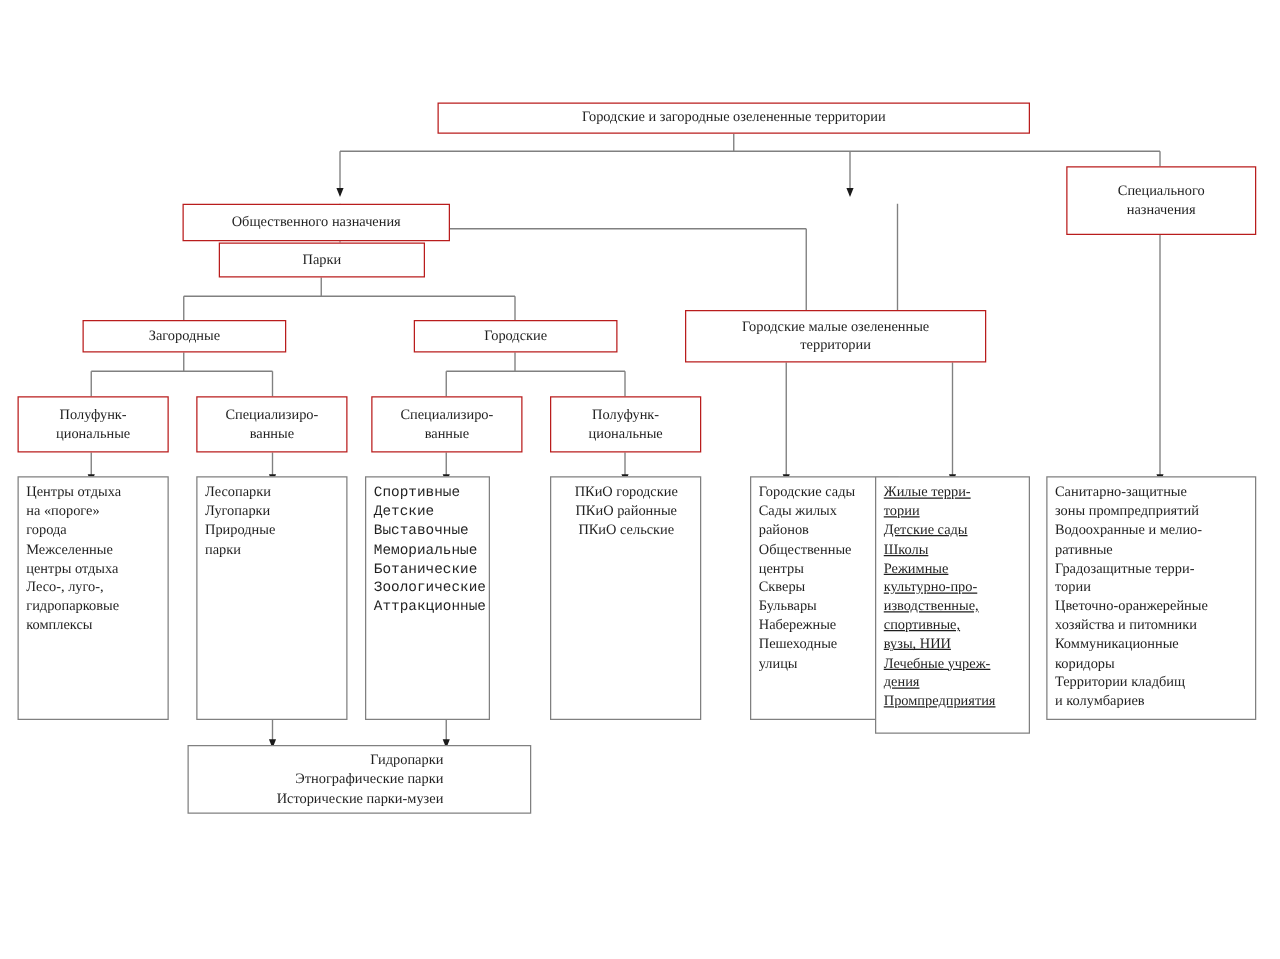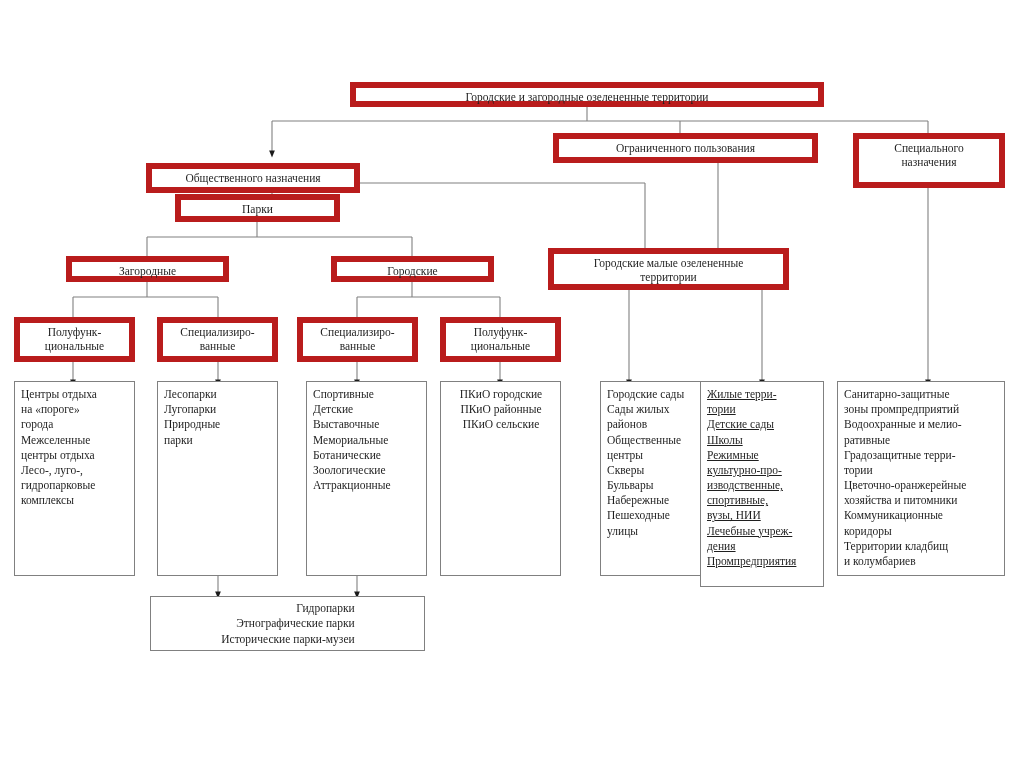--- a/index.html
+++ b/index.html
@@ -24,24 +24,24 @@
     position: absolute;
     left: 0;
     top: 0;
     width: 1024px;
     height: 767px;
     pointer-events: none;
   }
   .node {
     position: absolute;
     box-sizing: border-box;
-    border: 6px solid #b91c1c;
+    border: 1px solid #b91c1c;
     background: #ffffff;
     display: flex;
-    align-items: flex-start;
+    align-items: center;
     justify-content: center;
     text-align: center;
     font-size: 11.5px;
     line-height: 1.25;
     color: #1f1f1f;
     padding: 2px 4px;
   }
   .node .node-text {
     display: block;
     white-space: pre-line;
@@ -124,23 +124,20 @@
   </svg>
 
   <div class="node" style="left:350px; top:82px; width:474px; height:25px;">
     <span class="node-text">Городские и загородные озелененные территории</span>
   </div>
 
   <div class="node" style="left:146px; top:133px; width:214px; height:30px;margin-top:30px;">
     <span class="node-text">Общественного назначения</span>
   </div>
 
-  <div class="node" style="left:553px; top:133px; width:265px; height:30px;">
-    <span class="node-text">Ограниченного пользования</span>
-  </div>
 
   <div class="node" style="left:853px; top:133px; width:152px; height:55px;">
     <span class="node-text">Специального
 назначения</span>
   </div>
 
   <div class="node" style="left:175px; top:194px; width:165px; height:28px;">
     <span class="node-text">Парки</span>
   </div>
 
@@ -188,21 +185,21 @@
 комплексы</span>
   </div>
 
   <div class="listbox" style="left:157px; top:381px; width:121px; height:195px;">
     <span class="node-text">Лесопарки
 Лугопарки
 Природные
 парки</span>
   </div>
 
-  <div class="listbox" style="left:306px; top:381px; width:121px; height:195px;">
+  <div class="listbox" style="left:292px; top:381px; width:100px; height:195px;font-family:Liberation Mono, monospace;">
     <span class="node-text">Спортивные
 Детские
 Выставочные
 Мемориальные
 Ботанические
 Зоологические
 Аттракционные</span>
   </div>
 
   <div class="listbox" style="left:440px; top:381px; width:121px; height:195px;text-align:center;">

